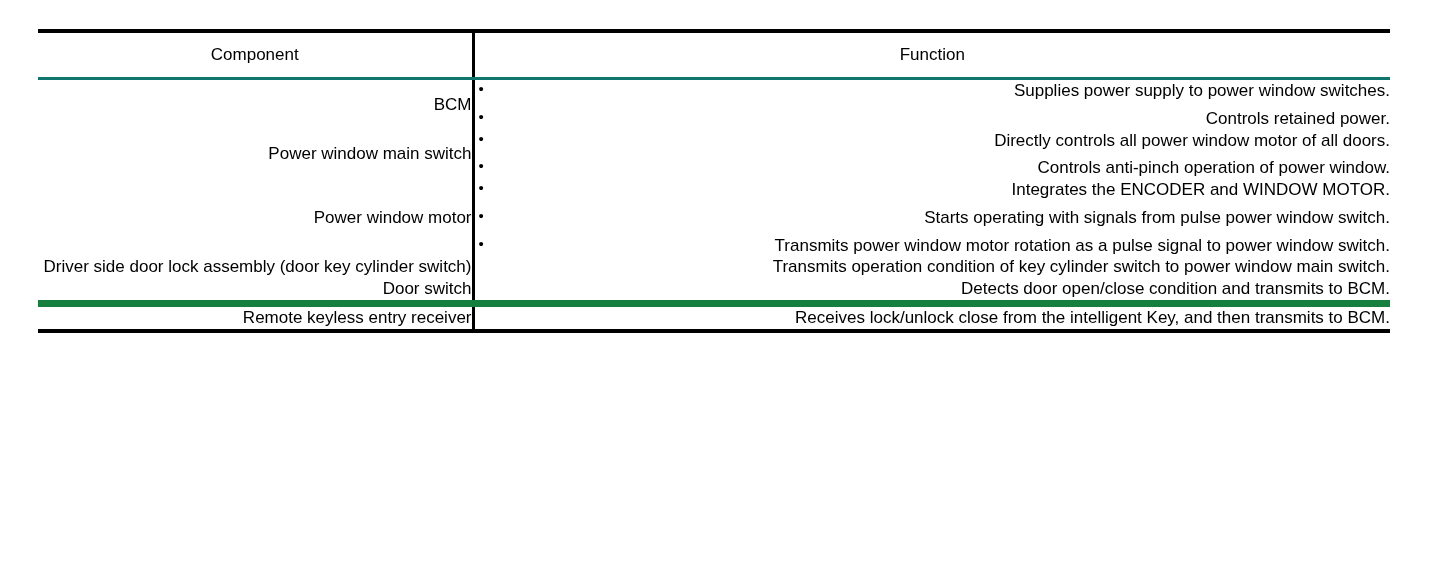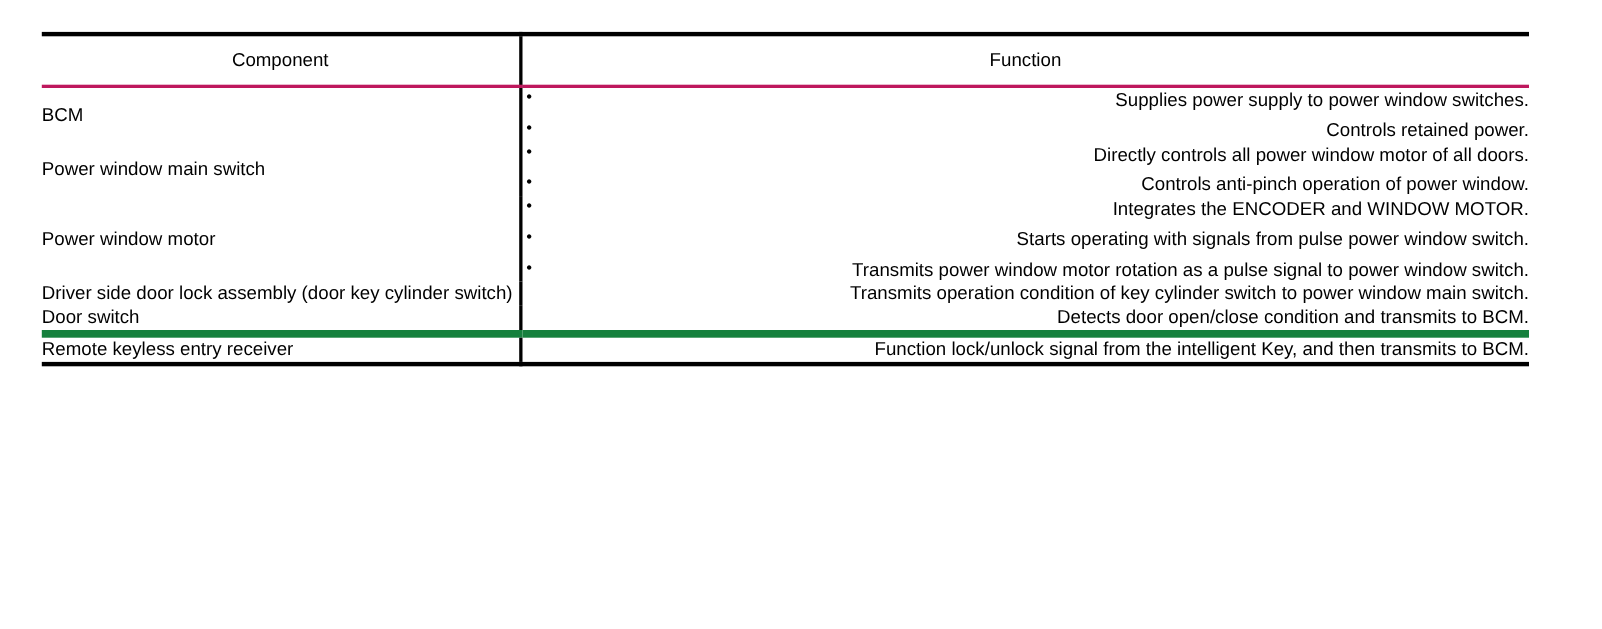--- a/index.html
+++ b/index.html
@@ -45,40 +45,40 @@
   }
 
   
   table.spec-table th.c-component,
   table.spec-table td.c-component {
     border-right: 3px solid #000;
   }
 
   
   tr.header-row th {
-    border-bottom: 3px solid #be185d;
+    border-bottom: 3px solid #0f766e;
     text-align: center;
     height: 44px;
     padding: 0 10px;
   }
 
   
   tbody tr td {
     border-top: 3px solid #000;
   }
   tbody tr:first-child td {
     border-top: 0;
   }
   tbody tr.thin-rule td {
     border-top: 7px solid #15803d;
   }
 
   td.c-component {
     padding: 6px 12px 6px 20px;
-    text-align: left;
+    text-align: right;
   }
   td.c-function {
     padding: 8px 14px 8px 14px;
     text-align: right;
   }
 
   
   ul.fn-list {
     margin: 0;
     padding: 0;
@@ -176,19 +176,19 @@
         <td class="c-function">
           <p class="fn-plain">Detects door open/close condition and transmits to BCM.</p>
         </td>
       </tr>
 
       <tr class="thin-rule">
         <td class="c-component">
           <span class="comp-label">Remote keyless entry receiver</span>
         </td>
         <td class="c-function">
-          <p class="fn-plain">Function lock/unlock signal from the intelligent Key, and then transmits to BCM.</p>
+          <p class="fn-plain">Receives lock/unlock close from the intelligent Key, and then transmits to BCM.</p>
         </td>
       </tr>
 
     </tbody>
   </table>
 </div>
 
 </body></html>

